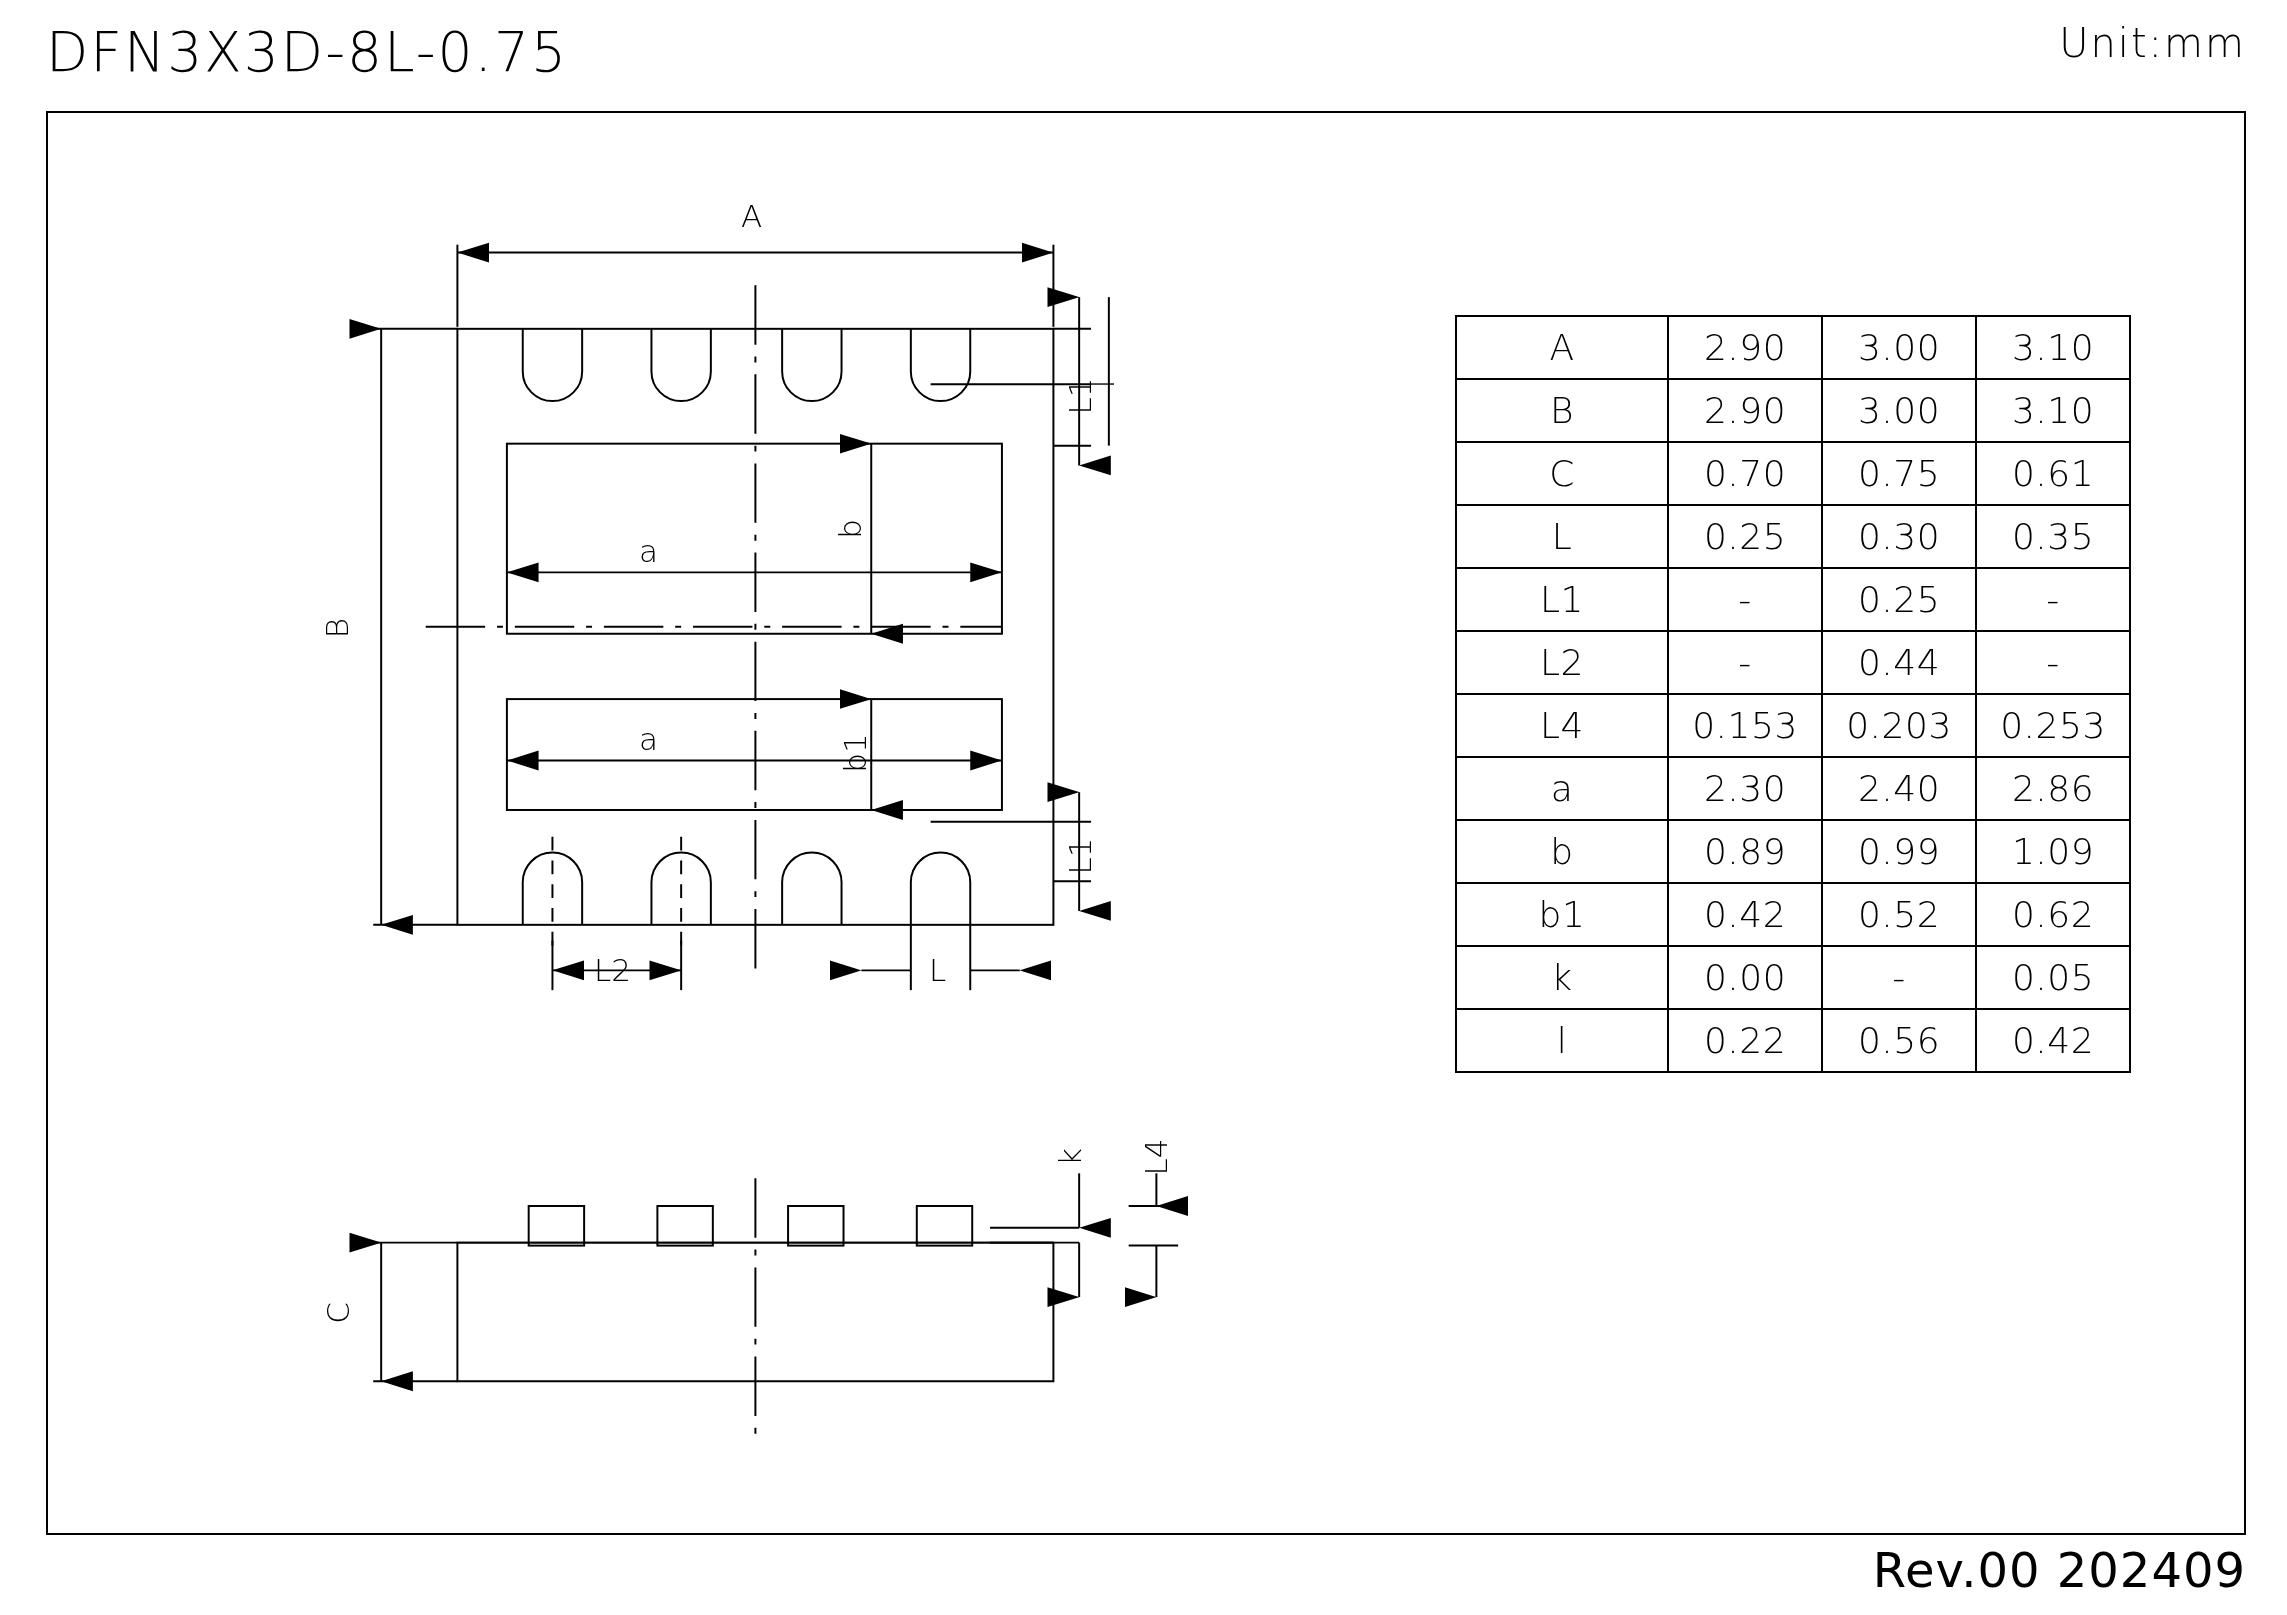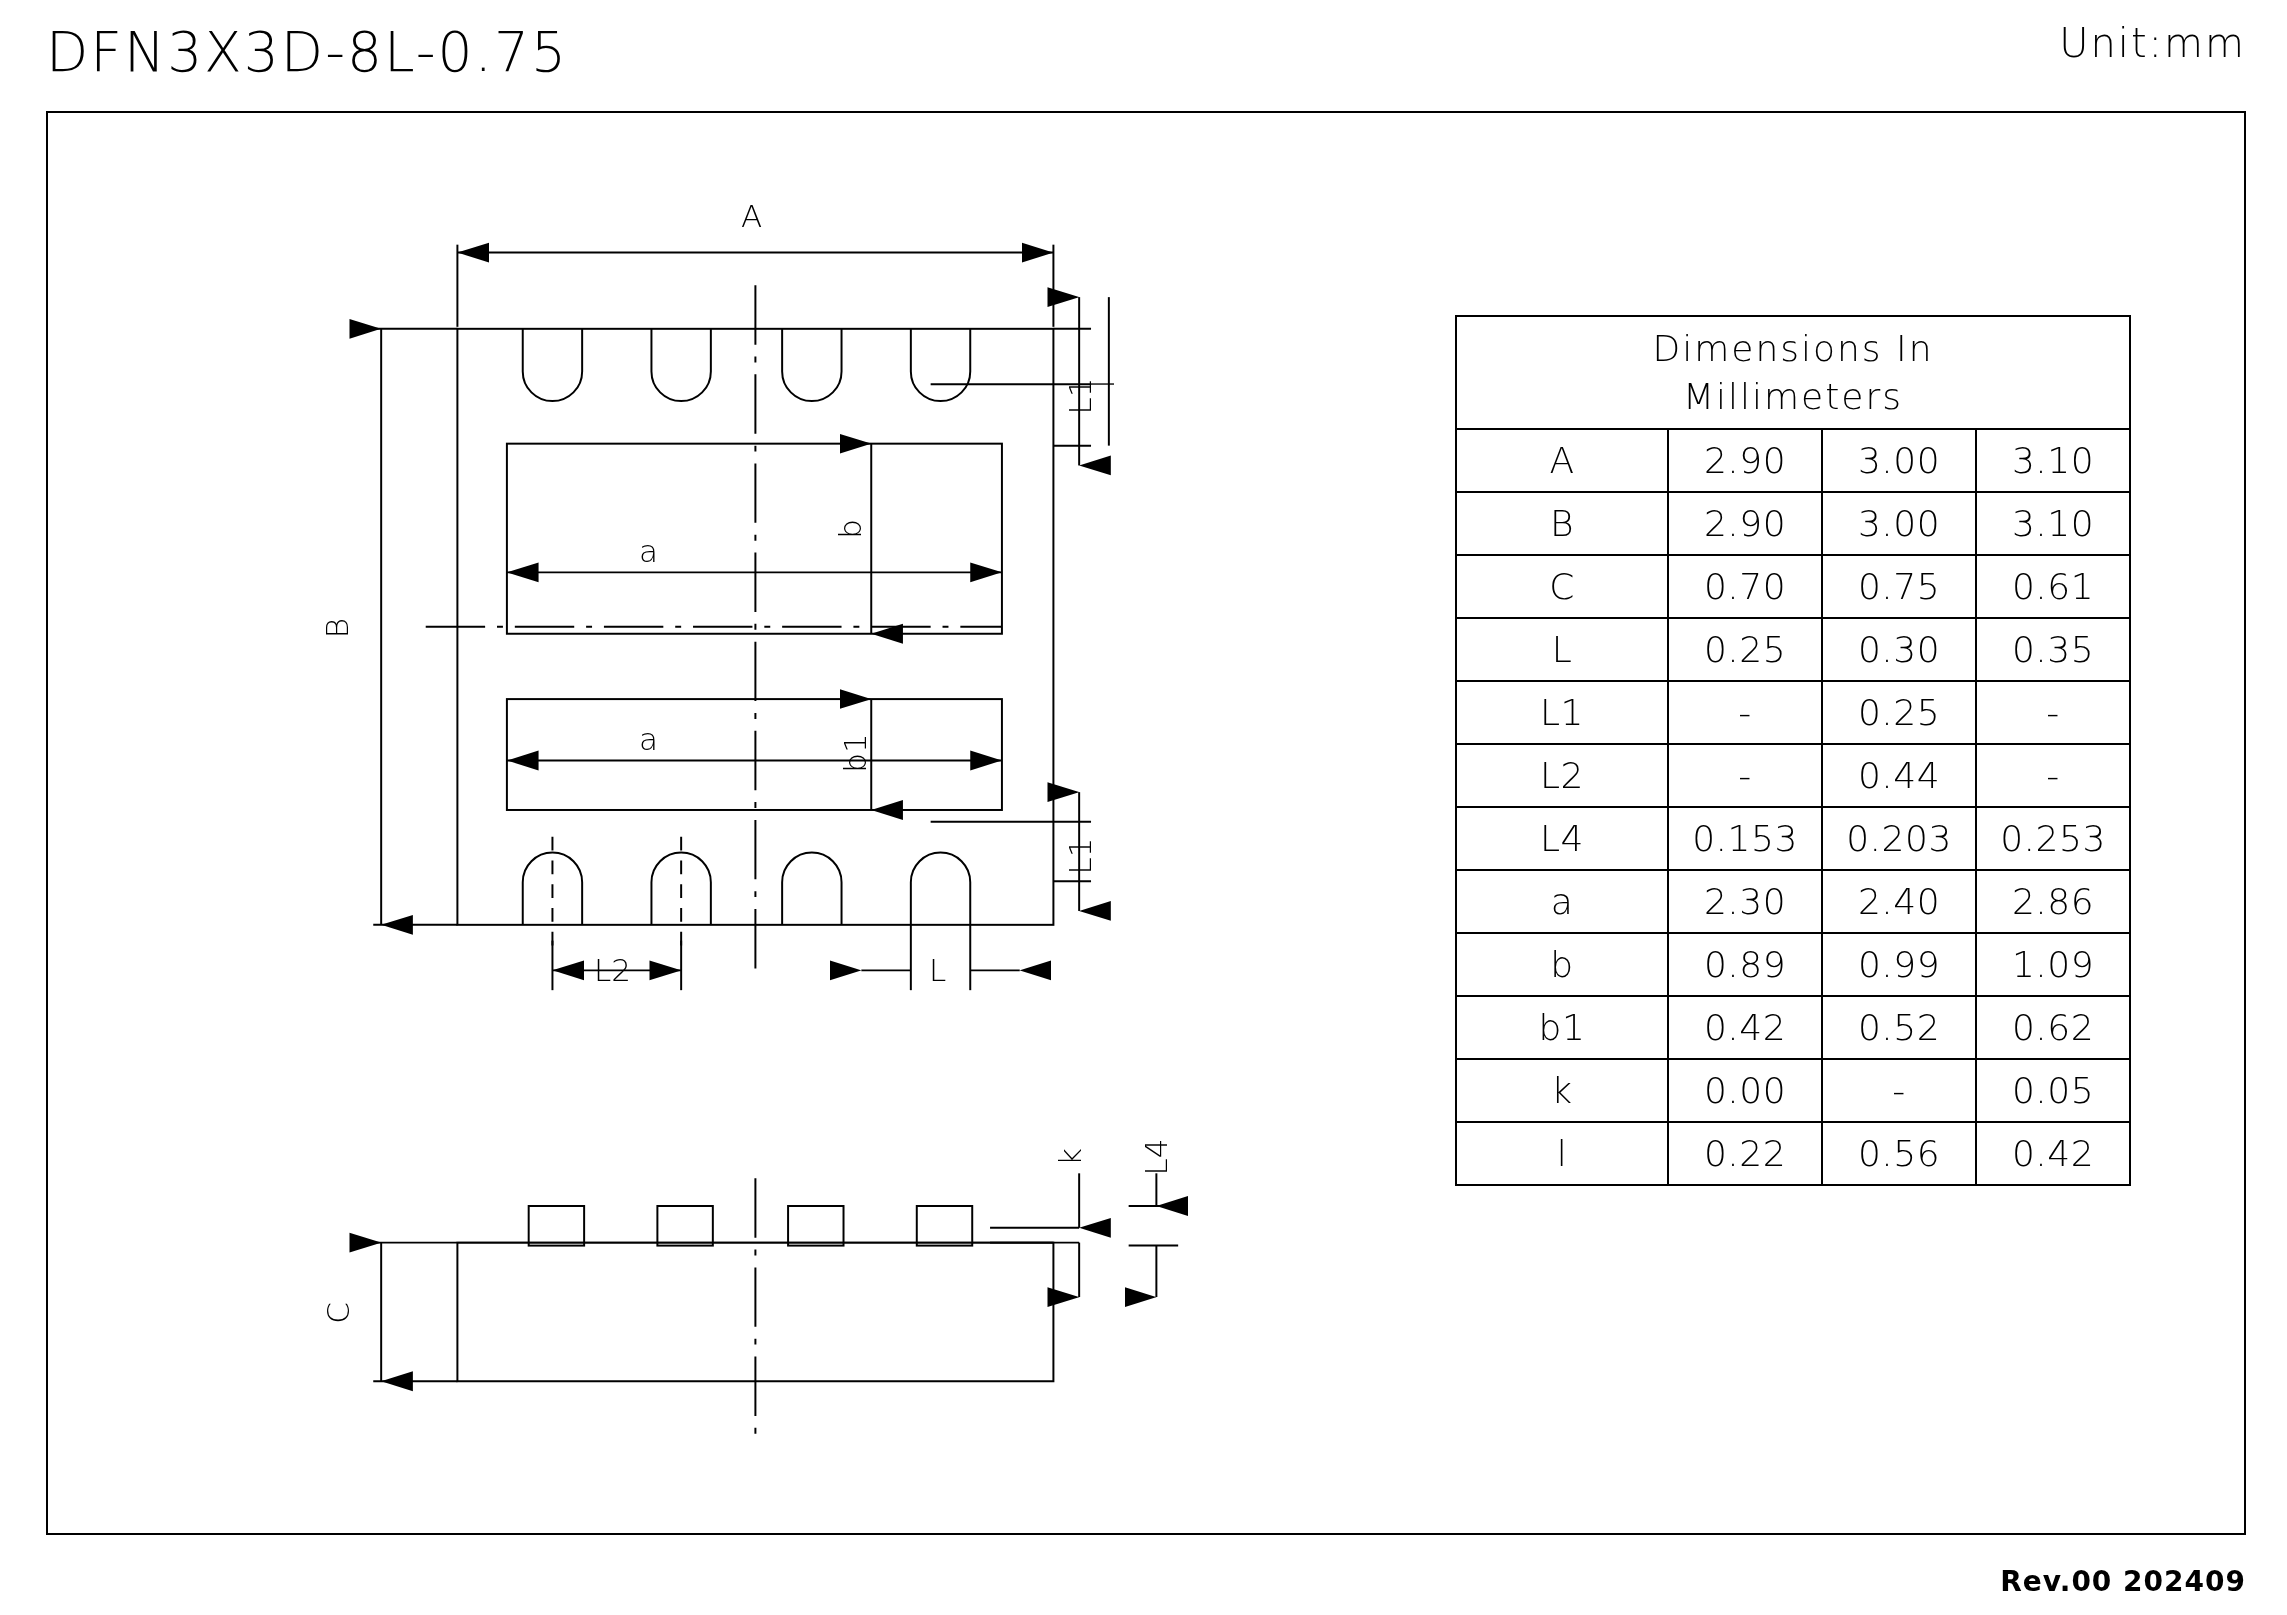--- a/index.html
+++ b/index.html
@@ -39,23 +39,23 @@
     top: 20px;
     font-size: 40px;
     letter-spacing: 2px;
     font-weight: 300;
     white-space: nowrap;
   }
   .footer {
     position: absolute;
     right: 42px;
     bottom: 18px;
-    font-size: 28px;
+    font-size: 48px;
     letter-spacing: 1px;
-    font-weight: 700;
+    font-weight: 400;
     white-space: nowrap;
   }
   
   .frame {
     position: absolute;
     left: 46px;
     top: 111px;
     width: 2200px;
     height: 1424px;
     border: 2px solid #000;
@@ -243,26 +243,20 @@
 
   <table class="dimtable">
     <colgroup>
       <col class="c1">
         <col class="c2">
         <col class="c3">
         <col class="c4">
     </colgroup>
     <tbody>
       <tr>
-        <td class="hdr-span" colspan="4">
-          <div>Dimensions   In</div>
-          <div>Millimeters</div>
-        </td>
-      </tr>
-      <tr>
         <td>A</td>
         <td>2.90</td>
         <td>3.00</td>
         <td>3.10</td>
       </tr>
       <tr>
         <td>B</td>
         <td>2.90</td>
         <td>3.00</td>
         <td>3.10</td>

